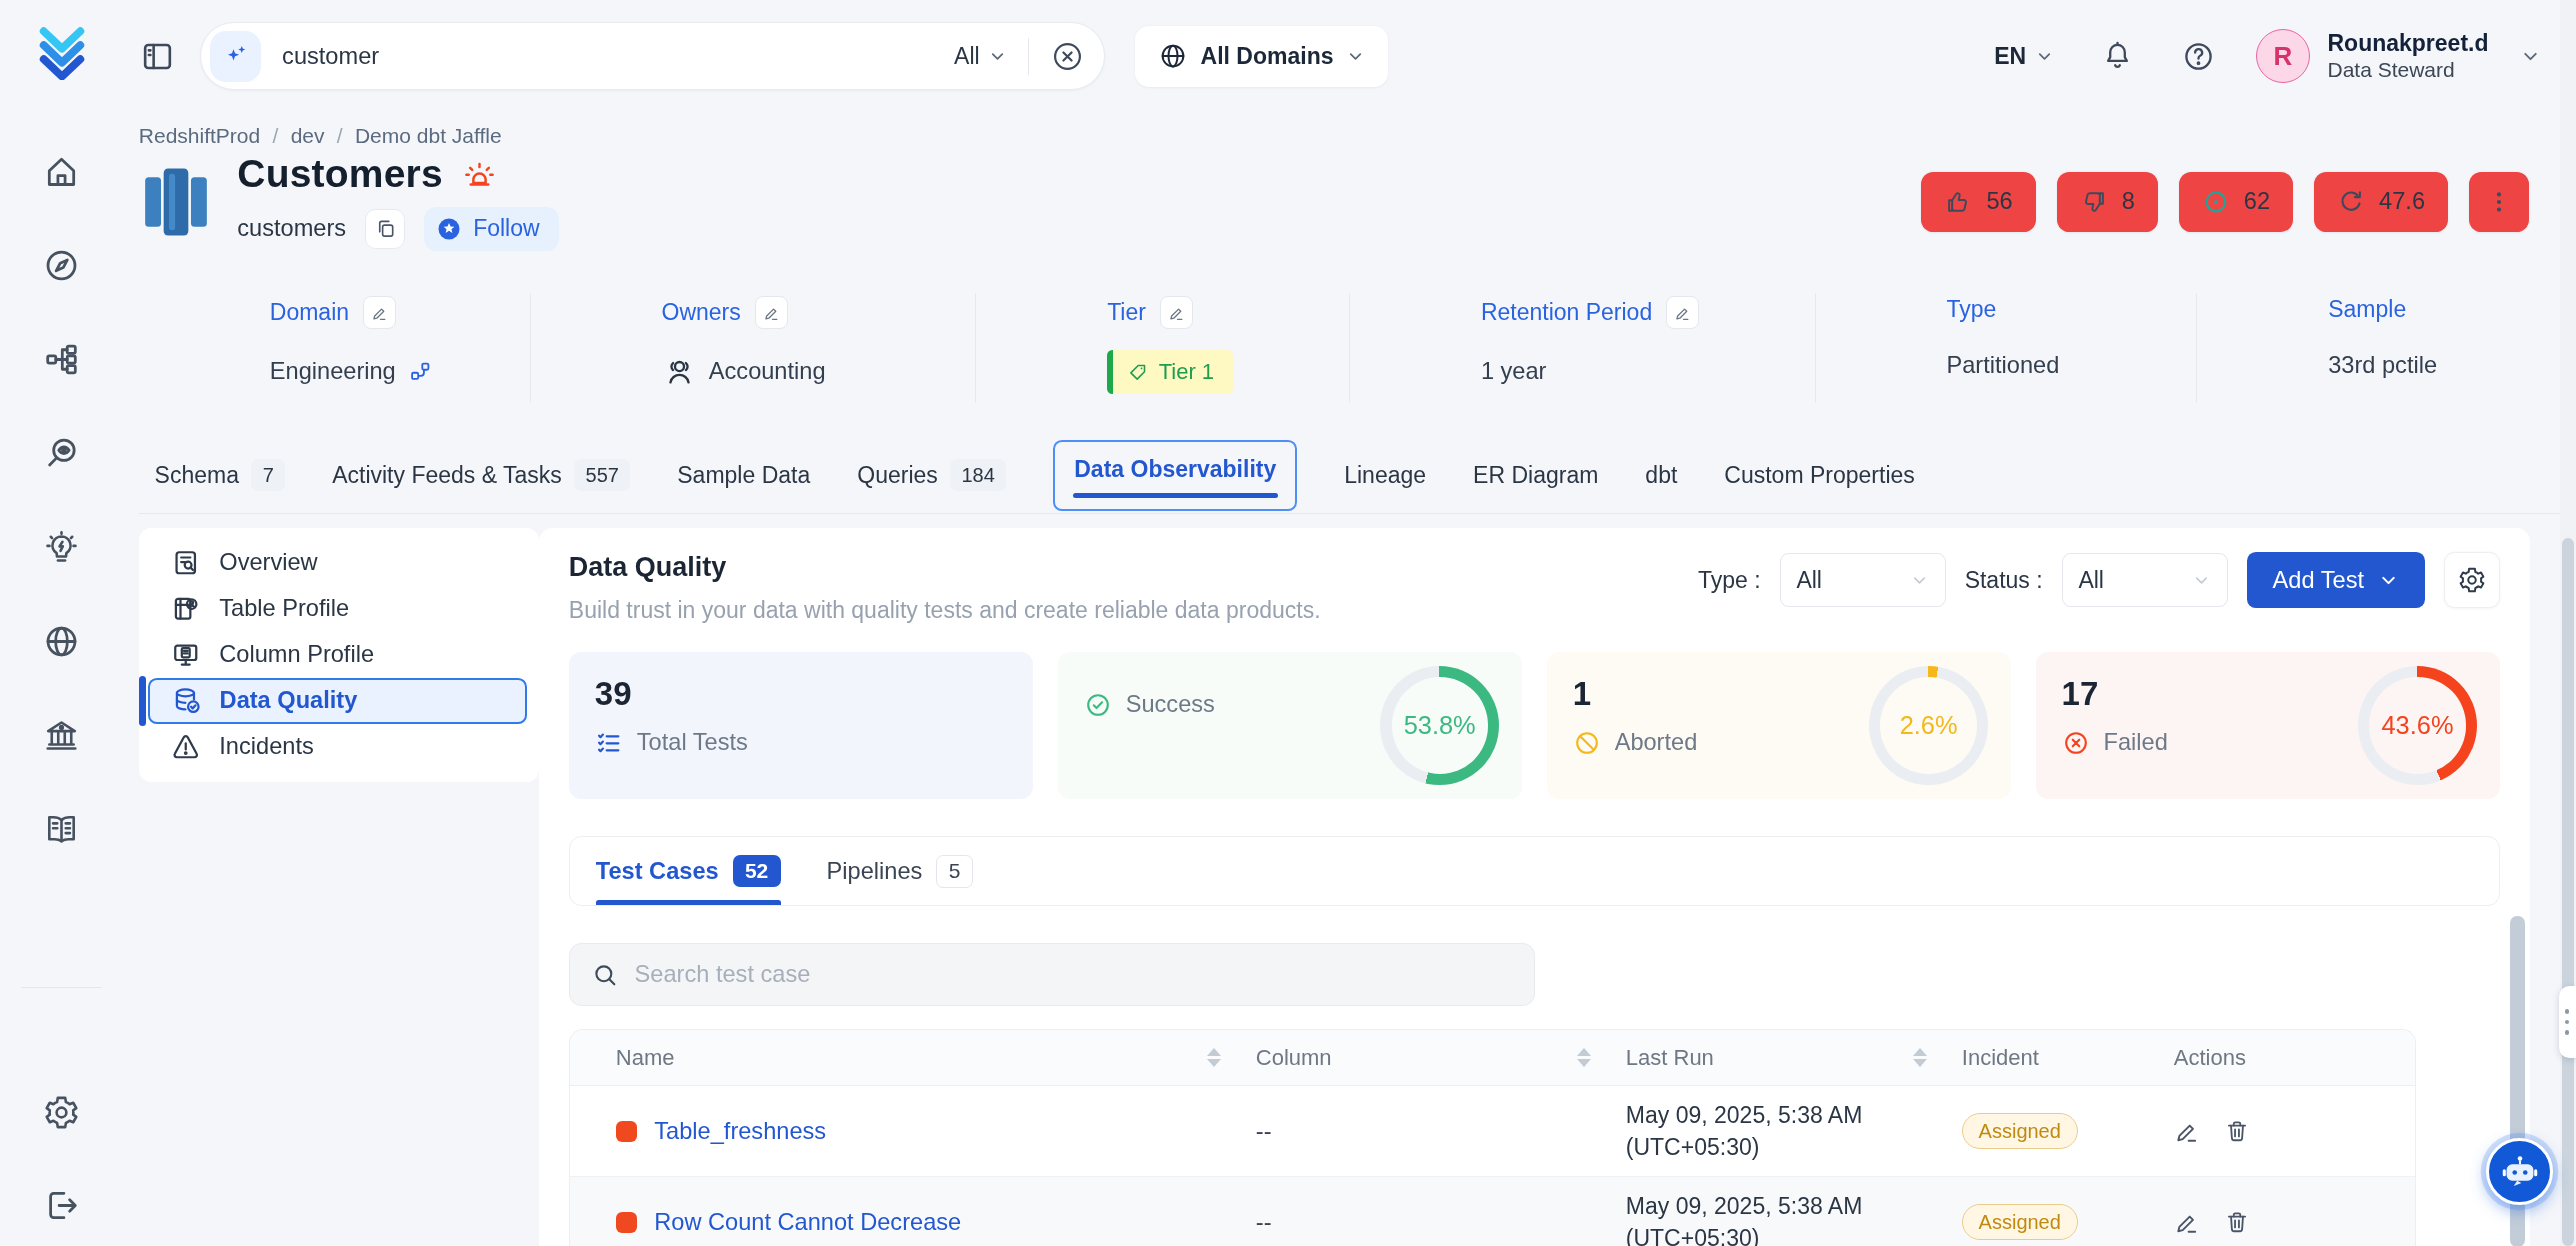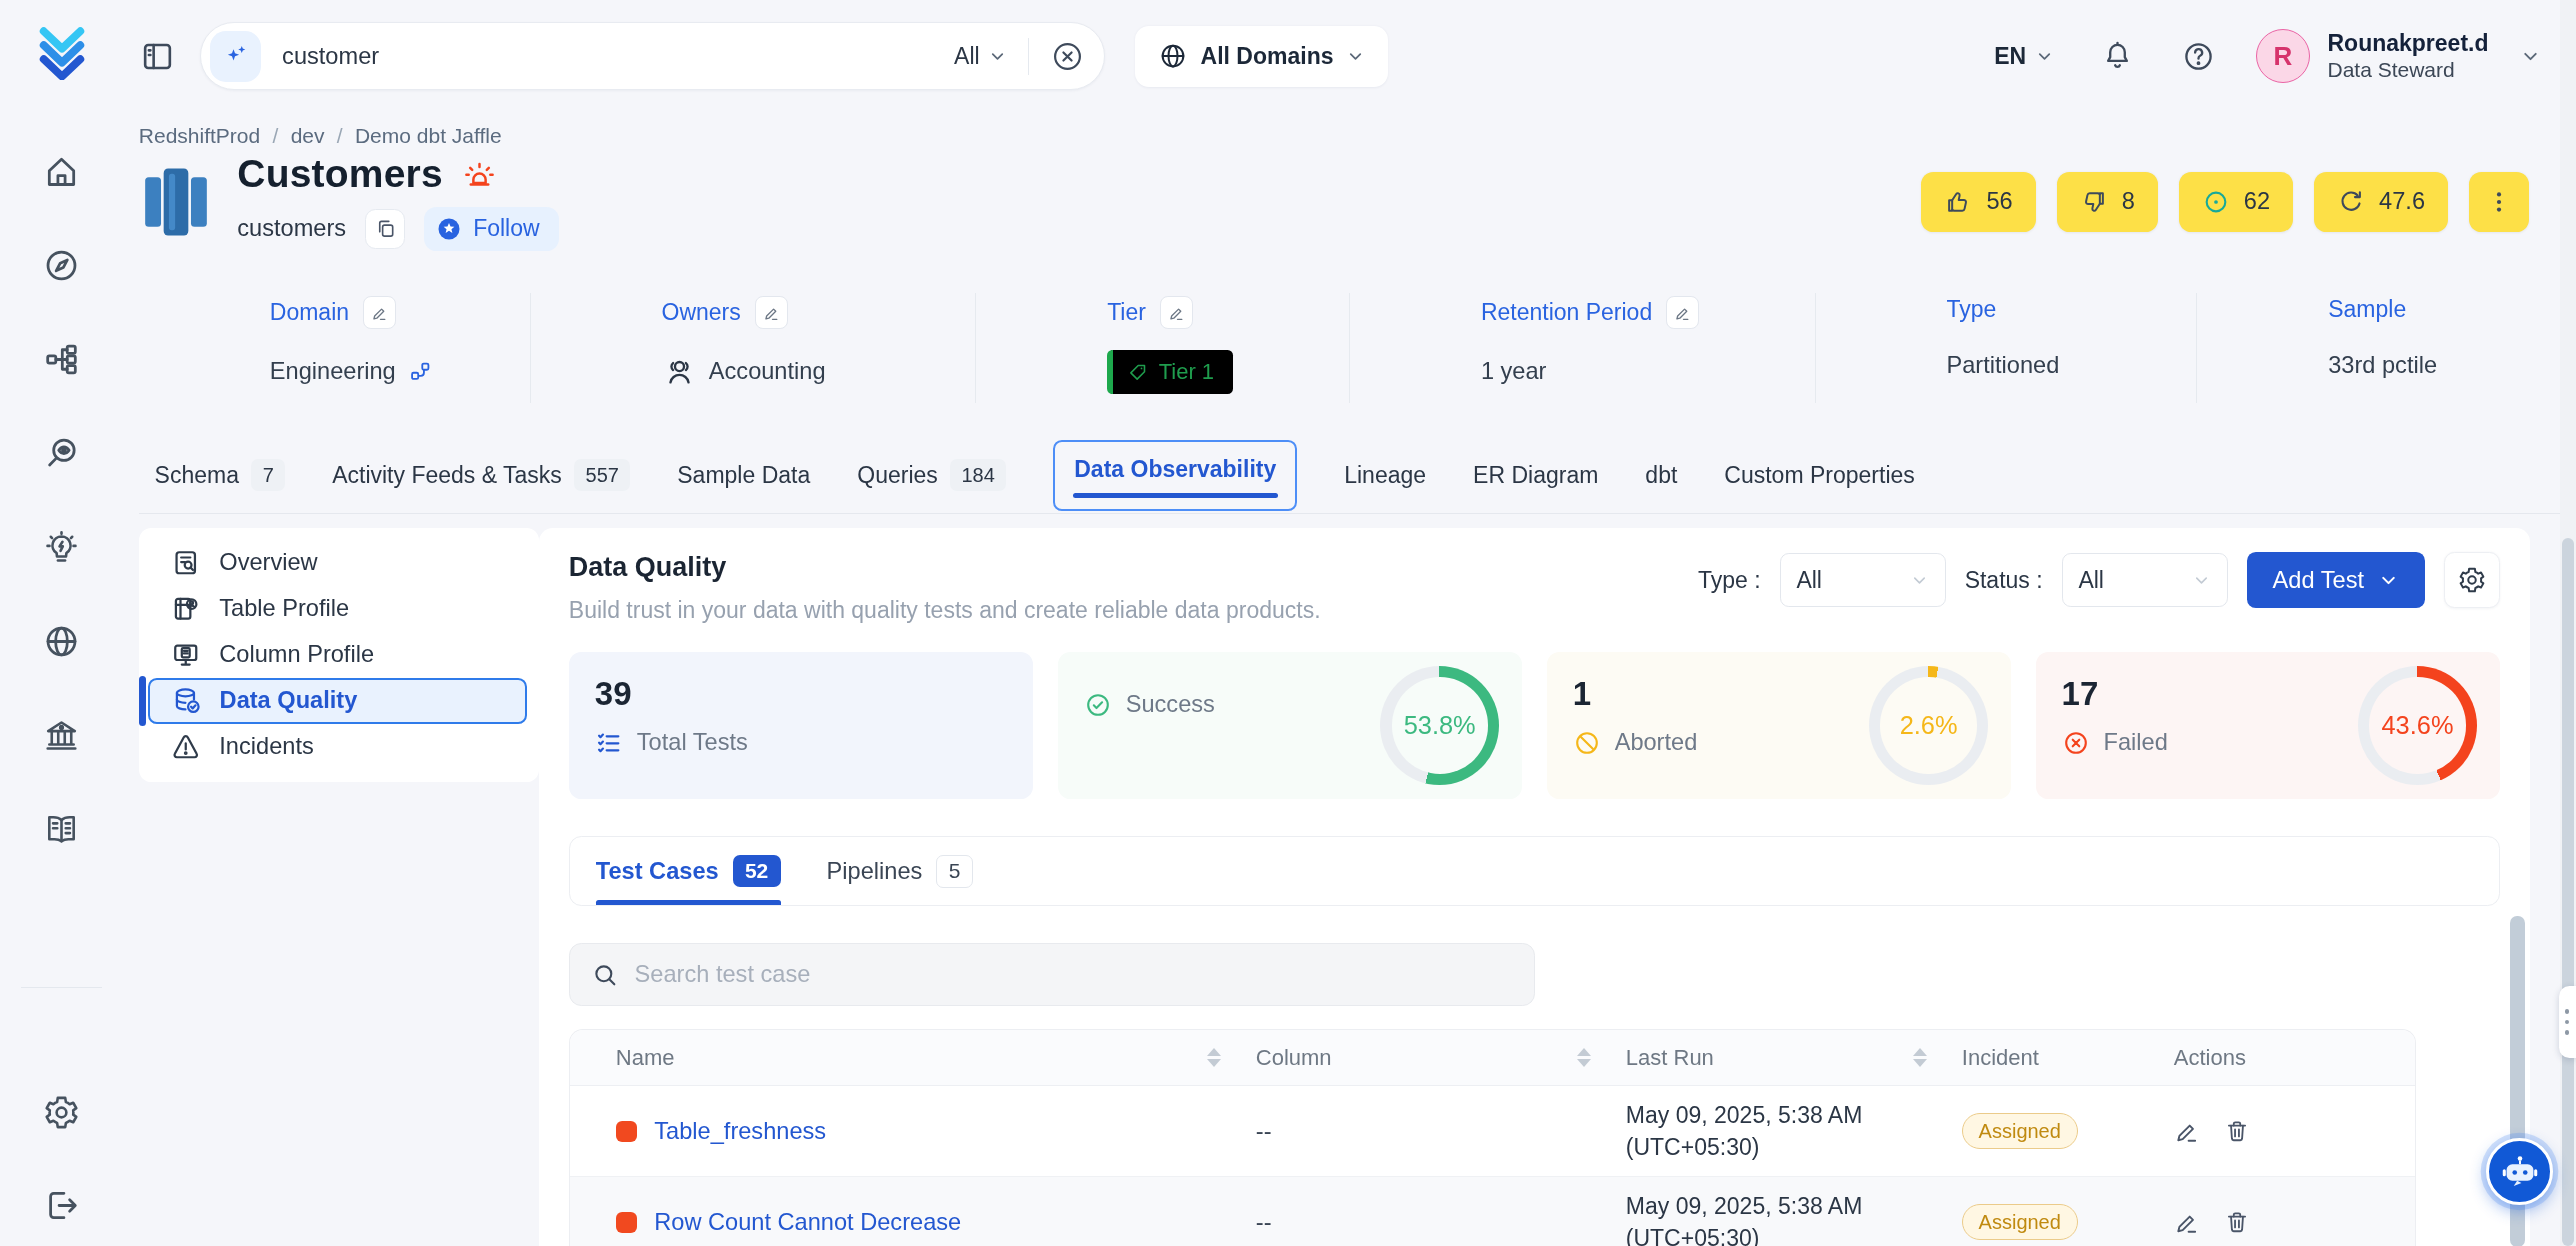--- a/index.html
+++ b/index.html
@@ -60,39 +60,39 @@
   .alarm { width:35px; height:35px; color:#F4431D; }
   .sub-line { display:flex; align-items:center; gap:19px; margin-top:10.5px; }
   .asset-sub { font-size:23.6px; color:#2B3645; }
   .copy-btn { width:40px; height:40px; border:0.9px solid #E6EAF0; background:#fff; border-radius:10.5px; display:flex; align-items:center; justify-content:center; cursor:pointer; color:#4A5568; }
   .copy-btn svg { width:23px; height:23px; }
   .follow-btn { display:flex; align-items:center; gap:10.5px; background:#E7F1FE; border:none; border-radius:12.3px; height:44px; padding:0 19px 0 10.5px; cursor:pointer; }
   .follow-btn svg { width:28px; height:28px; }
   .follow-label { color:#2963E0; font-size:23px; font-weight:500; }
   .title-spacer { flex:1; }
   .stat-btns { display:flex; gap:21px; align-items:center; }
-  .stat-btn { height:60px; background:#fde047; border:none; border-radius:12.3px; display:flex; align-items:center; gap:14px; padding:0 23px; font-size:23.6px; color:#2B3645; box-shadow:0 0.9px 2.6px rgba(20,40,80,.07); cursor:pointer; }
+  .stat-btn { height:60px; background:#ef4444; border:none; border-radius:12.3px; display:flex; align-items:center; gap:14px; padding:0 23px; font-size:23.6px; color:#2B3645; box-shadow:0 0.9px 2.6px rgba(20,40,80,.07); cursor:pointer; }
   .stat-btn svg { width:28px; height:28px; color:#3E4A5B; }
   .stat-btn svg.target { color:#18A999; }
   .kebab-btn { width:60px; justify-content:center; padding:0; }
 
   
   .meta-row { display:flex; margin-top:42px; padding-right:46px; }
   .meta-col { padding:3.5px 0 8.8px 131px; border-right:0.9px solid #E6EAEF; }
   .meta-col:last-child { border-right:none; }
   .meta-col.c1 { width:392px; } .meta-col.c2 { width:446px; } .meta-col.c3 { width:374px; }
   .meta-col.c4 { width:466px; } .meta-col.c5 { width:382px; } .meta-col.c6 { width:333px; }
   .meta-label { display:flex; align-items:center; gap:14px; }
   .meta-label-text { color:#2963E0; font-size:23px; font-weight:500; cursor:pointer; }
   .meta-edit { width:33px; height:33px; border:0.9px solid #E3E7EE; border-radius:7.9px; background:#fff; display:flex; align-items:center; justify-content:center; color:#6B7684; cursor:pointer; }
   .meta-edit svg { width:17.5px; height:17.5px; }
   .meta-value { margin-top:21px; font-size:23.6px; color:#333F4E; display:flex; align-items:center; gap:12.3px; min-height:42px; }
   .meta-value svg.rel { width:24.5px; height:24.5px; color:#2963E0; }
   .meta-value svg.grp { width:35px; height:35px; color:#2B3645; }
-  .tier-pill { display:flex; align-items:center; gap:10.5px; background:#000000; border-left:6.1px solid #1DA84C; border-radius:5.3px; padding:8.8px 19px 8.8px 14px; color:#1F9D4D; font-size:22px; }
+  .tier-pill { display:flex; align-items:center; gap:10.5px; background:#fef9c3; border-left:6.1px solid #1DA84C; border-radius:5.3px; padding:8.8px 19px 8.8px 14px; color:#1F9D4D; font-size:22px; }
   .tier-pill svg { width:21px; height:21px; }
 
   
   .tabs-row { display:flex; align-items:center; gap:47px; margin-top:35px; padding-left:15.8px; height:75px; }
   .tab { display:flex; align-items:center; gap:12.3px; font-size:23px; color:#2B3645; cursor:pointer; white-space:nowrap; }
   .tab-badge { background:#EEF1F5; border-radius:7px; padding:4.4px 11.4px; font-size:20px; color:#2B3645; }
   .tab.active-tab { position:relative; color:#2357D0; font-weight:700; border:2.6px solid #4D8EF7; border-radius:8.8px; padding:14px 19px 26px; }
   .tab.active-tab .underbar { position:absolute; left:17.5px; right:17.5px; bottom:10.5px; height:5.3px; background:#2357D0; border-radius:2.6px; }
   .tabs-divider { height:0.9px; background:#E5E8EE; margin-right:0; }
 

